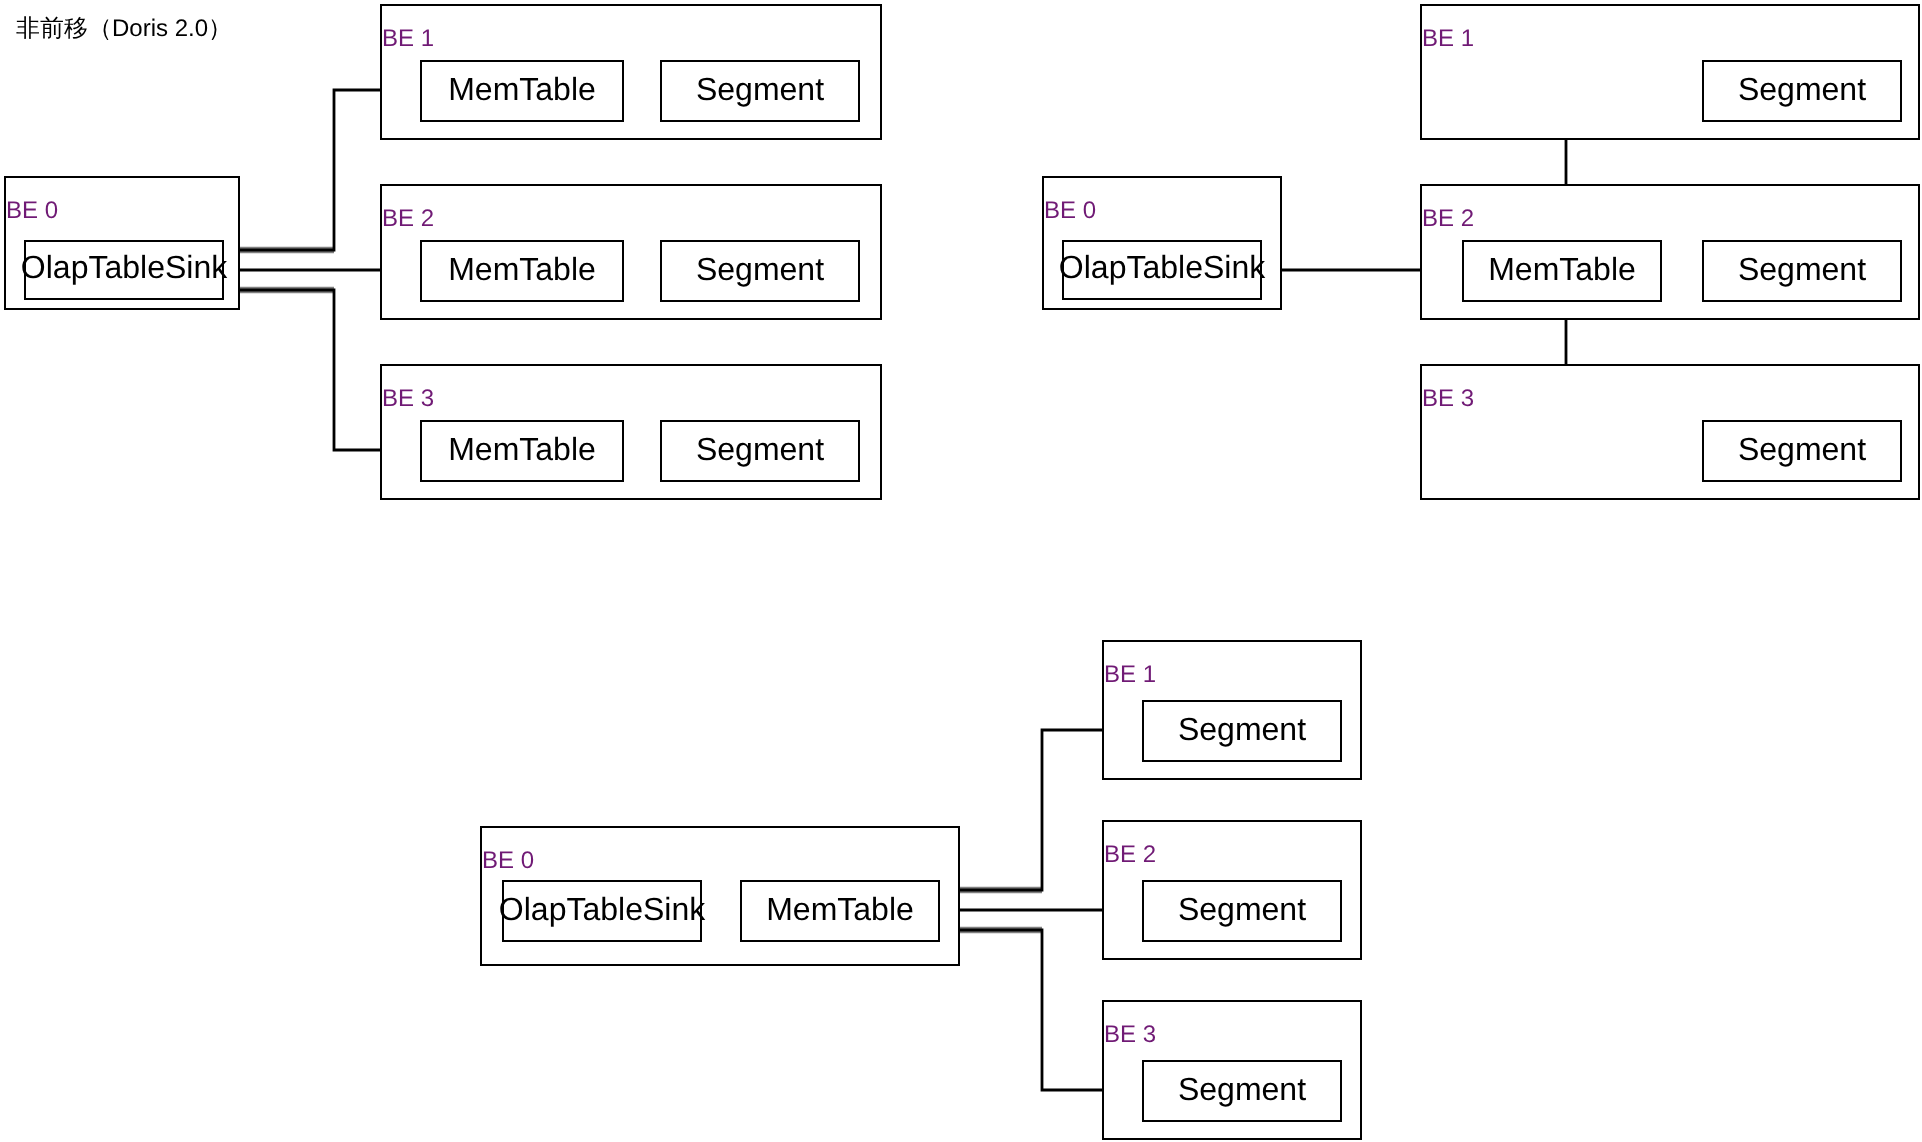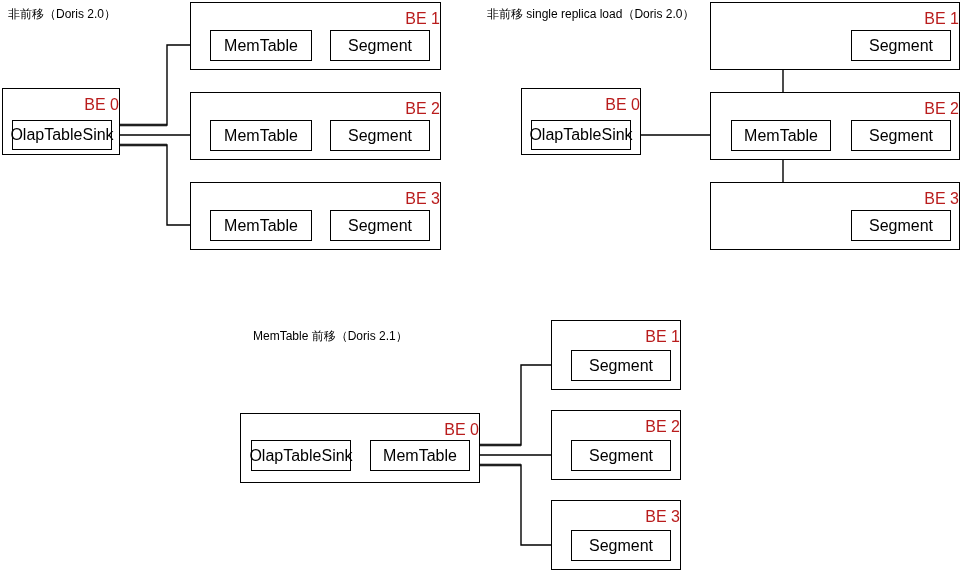--- a/index.html
+++ b/index.html
@@ -28,23 +28,23 @@
   .be-box {
     position: absolute;
     box-sizing: border-box;
     border: 1.6px solid #000000;
     background: #ffffff;
   }
   .be-label {
     position: absolute;
     left: 0;
     right: 0;
-    text-align: right;
-    font-size: 16px;
-    color: #b91c1c;
+    text-align: left;
+    font-size: 12px;
+    color: #701a75;
     line-height: 14px;
   }
   .node {
     position: absolute;
     box-sizing: border-box;
     border: 1.6px solid #000000;
     background: #ffffff;
     display: flex;
     align-items: center;
     justify-content: center;
@@ -153,21 +153,20 @@
   <div class="be-box" style="left:190px; top:182px; width:251px; height:68px;">
     <div class="be-label" style="top:9px;">BE 3</div>
   </div>
   <div class="node" style="left:210px; top:210px; width:102px; height:31px;">
     <span>MemTable</span>
   </div>
   <div class="node" style="left:330px; top:210px; width:100px; height:31px;">
     <span>Segment</span>
   </div>
 
-  <div class="panel-title" style="left:487px; top:6px;">非前移 single replica load（Doris 2.0）</div>
 
   <div class="be-box" style="left:521px; top:88px; width:120px; height:67px;">
     <div class="be-label" style="top:9px;">BE 0</div>
   </div>
   <div class="node" style="left:531px; top:120px; width:100px; height:30px;">
     <span>OlapTableSink</span>
   </div>
 
   <div class="be-box" style="left:710px; top:2px; width:250px; height:68px;">
     <div class="be-label" style="top:9px;">BE 1</div>
@@ -186,21 +185,20 @@
     <span>Segment</span>
   </div>
 
   <div class="be-box" style="left:710px; top:182px; width:250px; height:68px;">
     <div class="be-label" style="top:9px;">BE 3</div>
   </div>
   <div class="node" style="left:851px; top:210px; width:100px; height:31px;">
     <span>Segment</span>
   </div>
 
-  <div class="panel-title" style="left:253px; top:328px;">MemTable 前移（Doris 2.1）</div>
 
   <div class="be-box" style="left:240px; top:413px; width:240px; height:70px;">
     <div class="be-label" style="top:9px;">BE 0</div>
   </div>
   <div class="node" style="left:251px; top:440px; width:100px; height:31px;">
     <span>OlapTableSink</span>
   </div>
   <div class="node" style="left:370px; top:440px; width:100px; height:31px;">
     <span>MemTable</span>
   </div>

